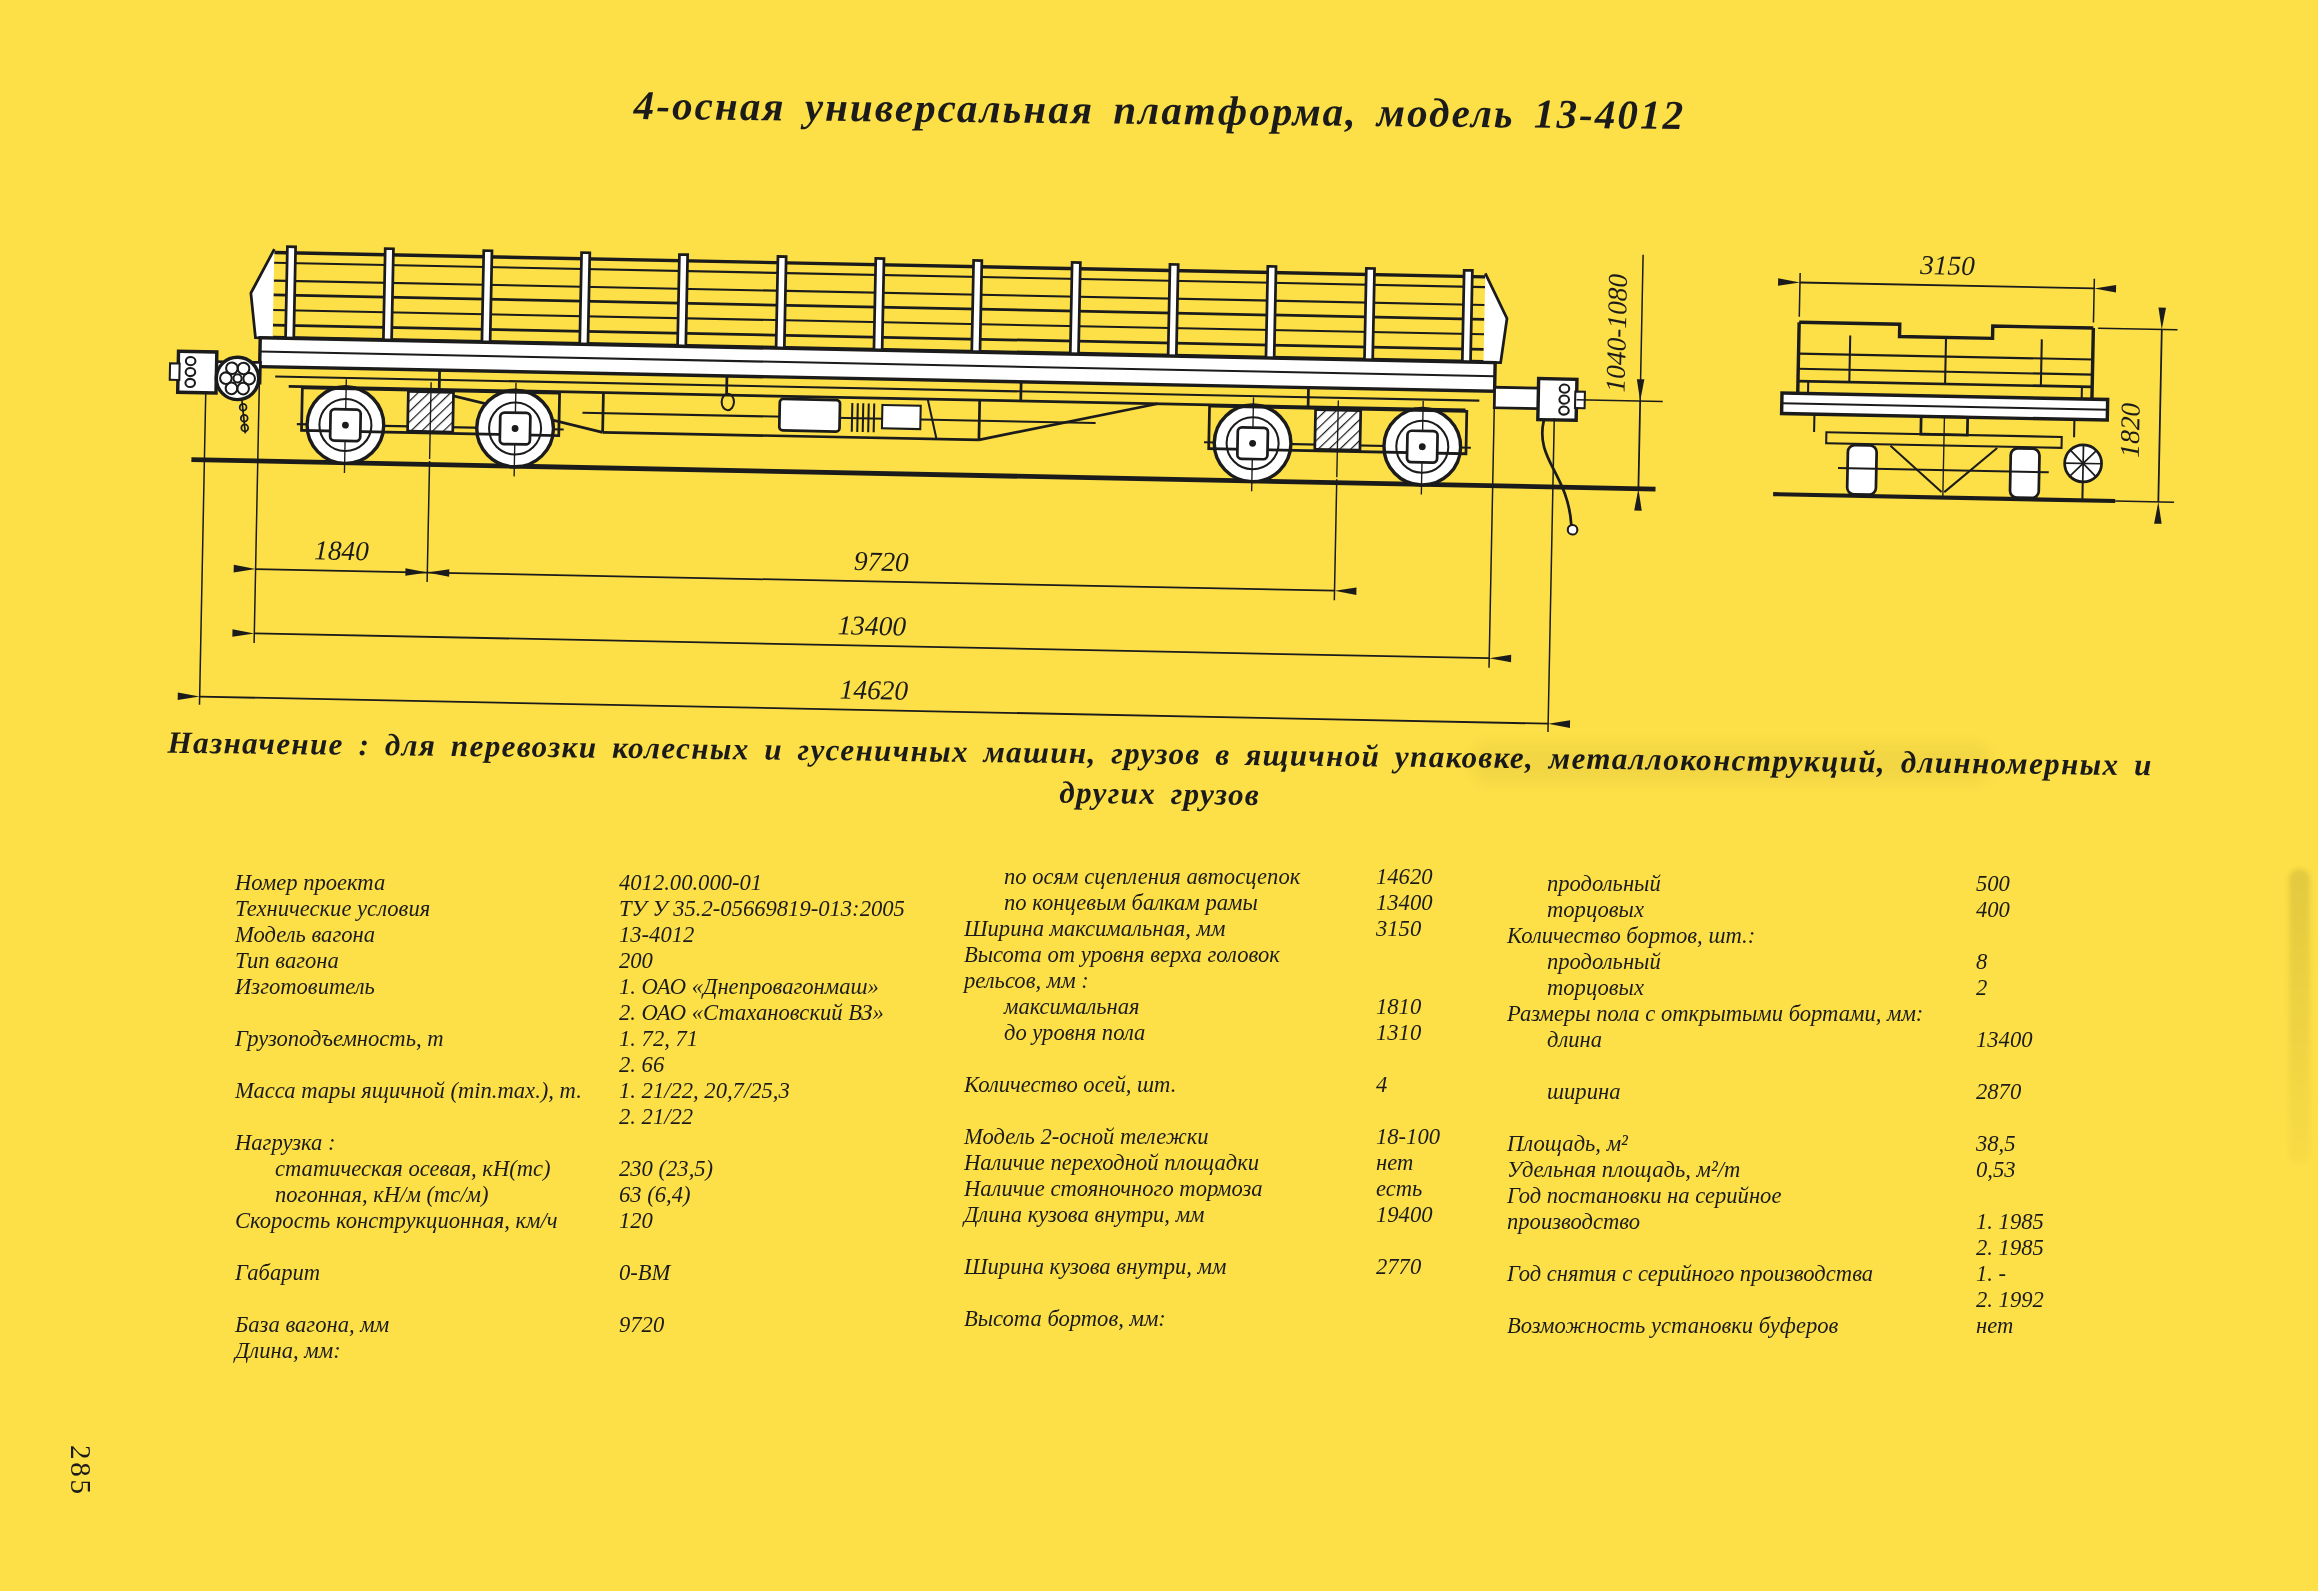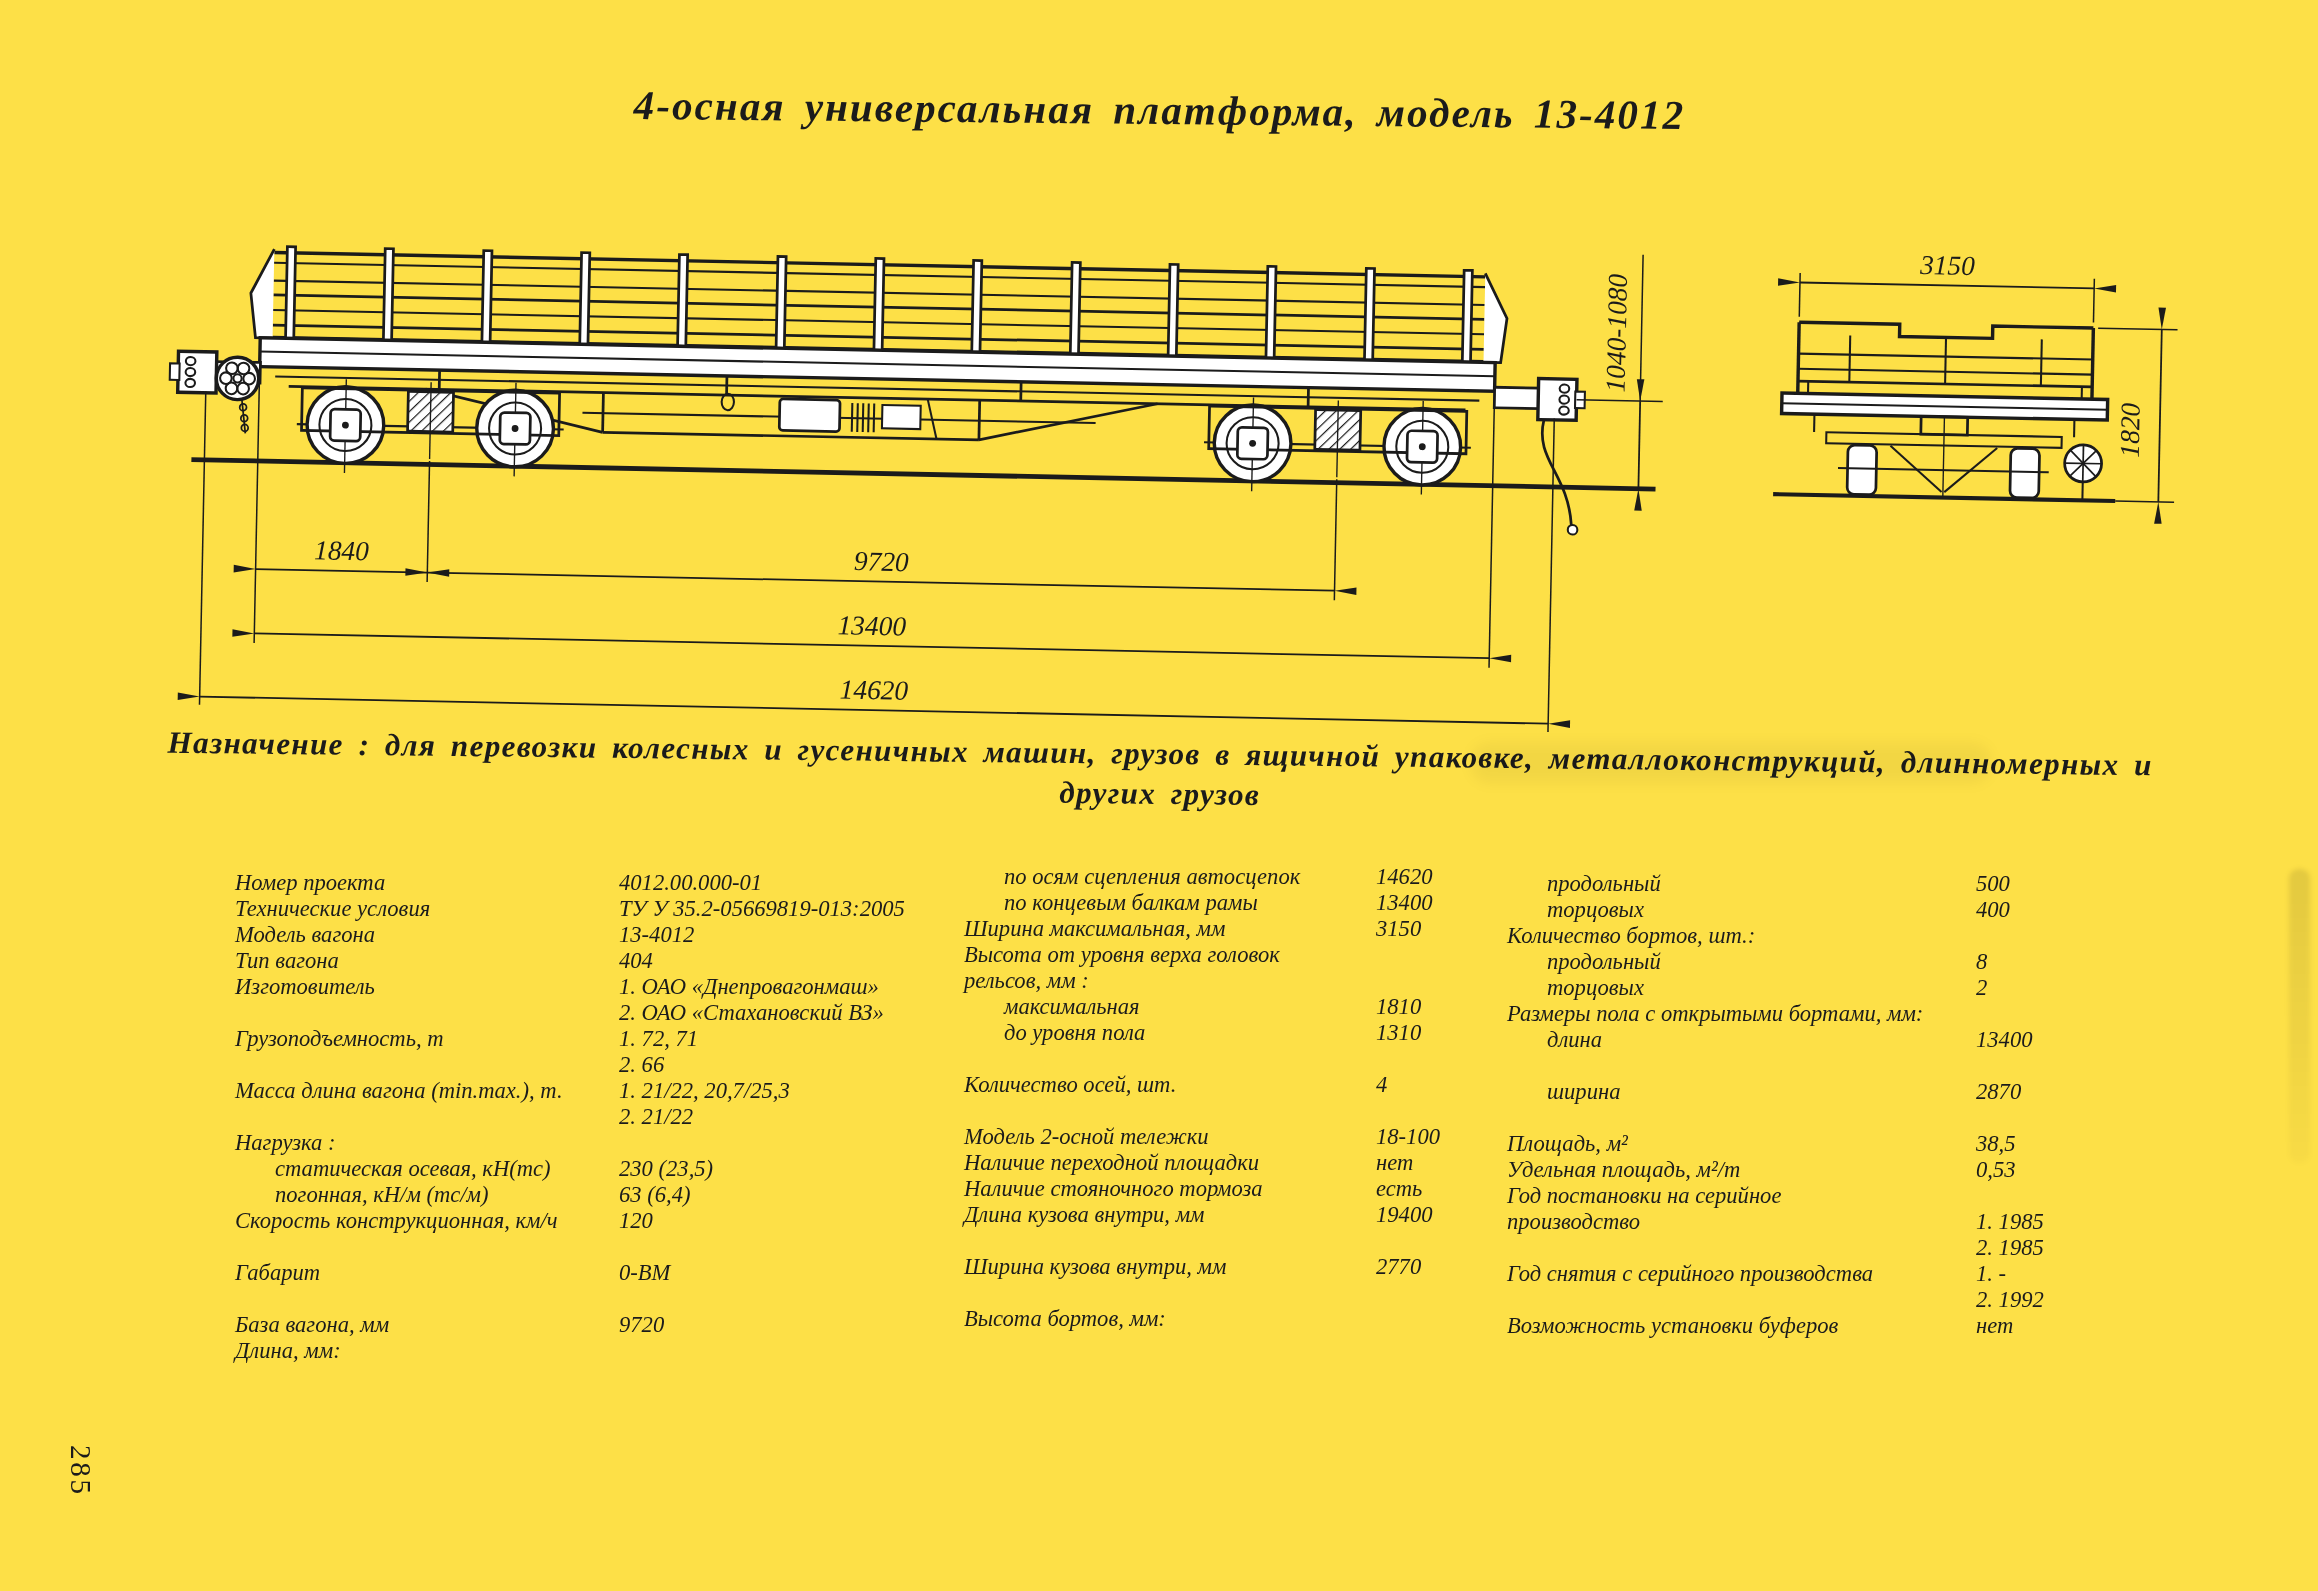--- a/index.html
+++ b/index.html
@@ -264,26 +264,26 @@
 
   <div class="purpose">
     <div class="line">Назначение : для перевозки колесных и гусеничных машин, грузов в ящичной упаковке, металлоконструкций, длинномерных и</div>
     <div class="line">других грузов</div>
   </div>
 
   <div class="spec-col" id="spec-col-1">
       <div class="spec-row"><span class="spec-label">Номер проекта</span><span class="spec-value">4012.00.000-01</span></div>
       <div class="spec-row"><span class="spec-label">Технические условия</span><span class="spec-value">ТУ У 35.2-05669819-013:2005</span></div>
       <div class="spec-row"><span class="spec-label">Модель вагона</span><span class="spec-value">13-4012</span></div>
-      <div class="spec-row"><span class="spec-label">Тип вагона</span><span class="spec-value">404</span></div>
+      <div class="spec-row"><span class="spec-label">Тип вагона</span><span class="spec-value">200</span></div>
       <div class="spec-row"><span class="spec-label">Изготовитель</span><span class="spec-value">1. ОАО «Днепровагонмаш»</span></div>
       <div class="spec-row"><span class="spec-label"></span><span class="spec-value">2. ОАО «Стахановский ВЗ»</span></div>
       <div class="spec-row"><span class="spec-label">Грузоподъемность, т</span><span class="spec-value">1. 72, 71</span></div>
       <div class="spec-row"><span class="spec-label"></span><span class="spec-value">2. 66</span></div>
-      <div class="spec-row"><span class="spec-label">Масса длина вагона (min.max.), т.</span><span class="spec-value">1. 21/22, 20,7/25,3</span></div>
+      <div class="spec-row"><span class="spec-label">Масса тары ящичной (min.max.), т.</span><span class="spec-value">1. 21/22, 20,7/25,3</span></div>
       <div class="spec-row"><span class="spec-label"></span><span class="spec-value">2. 21/22</span></div>
       <div class="spec-row"><span class="spec-label">Нагрузка :</span><span class="spec-value"></span></div>
       <div class="spec-row indent"><span class="spec-label">статическая осевая, кН(тс)</span><span class="spec-value">230 (23,5)</span></div>
       <div class="spec-row indent"><span class="spec-label">погонная, кН/м (тс/м)</span><span class="spec-value">63 (6,4)</span></div>
       <div class="spec-row"><span class="spec-label">Скорость конструкционная, км/ч</span><span class="spec-value">120</span></div>
       <div class="spec-row"><span class="spec-label"></span><span class="spec-value"></span></div>
       <div class="spec-row"><span class="spec-label">Габарит</span><span class="spec-value">0-ВМ</span></div>
       <div class="spec-row"><span class="spec-label"></span><span class="spec-value"></span></div>
       <div class="spec-row"><span class="spec-label">База вагона, мм</span><span class="spec-value">9720</span></div>
       <div class="spec-row"><span class="spec-label">Длина, мм:</span><span class="spec-value"></span></div>

